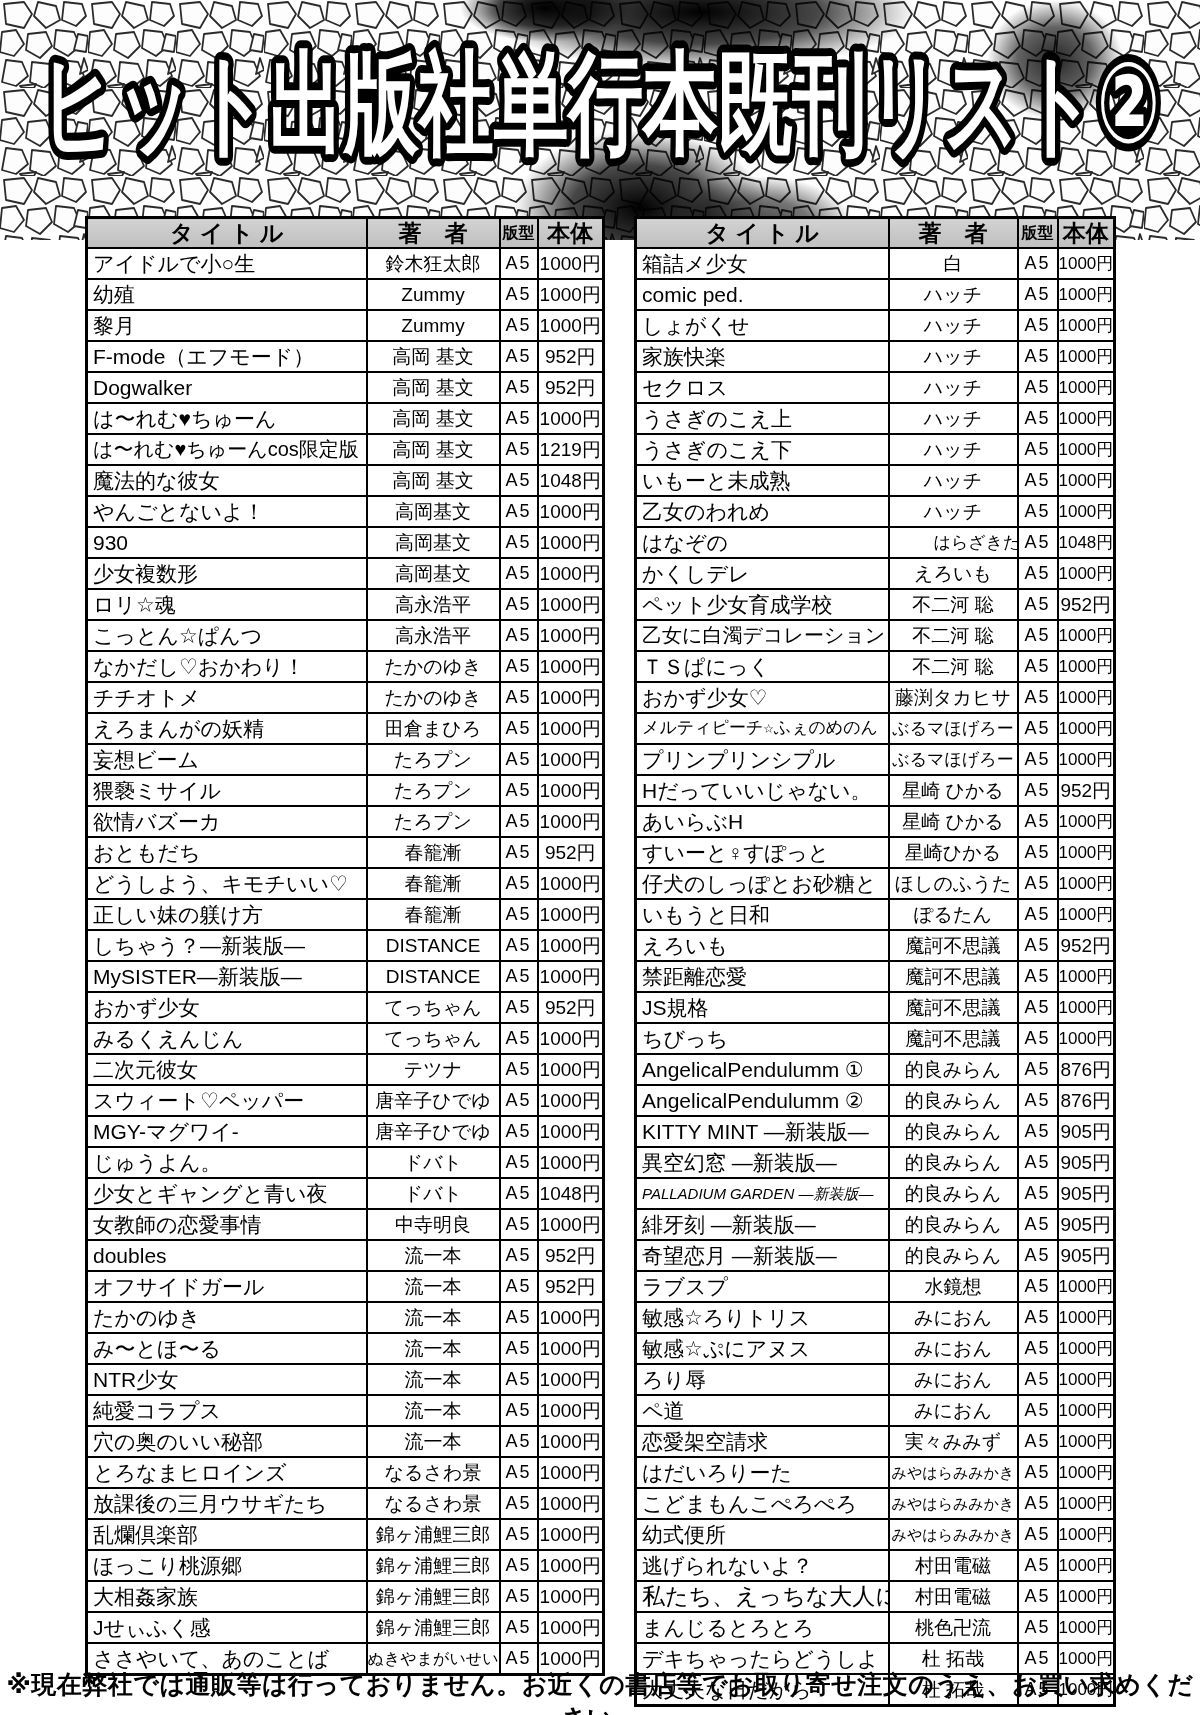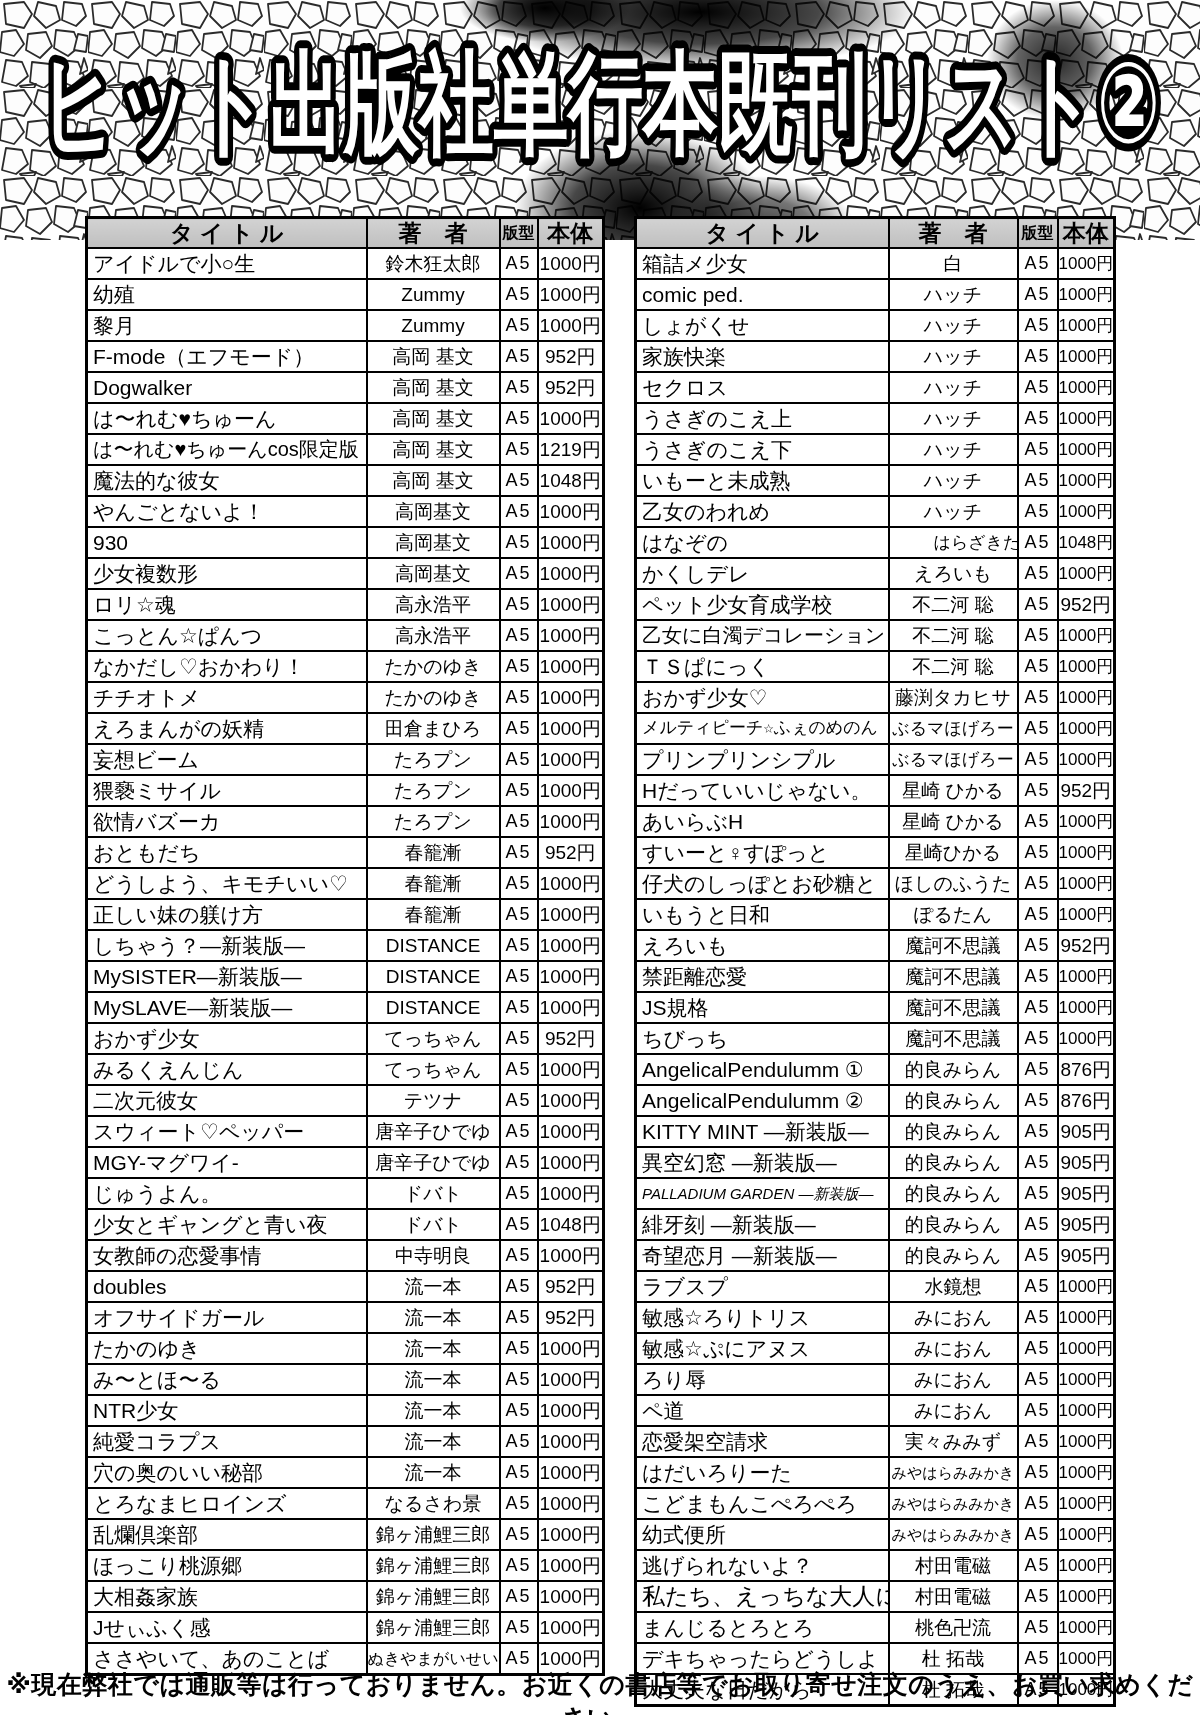--- a/index.html
+++ b/index.html
@@ -229,26 +229,20 @@
         <td class="format">A5</td>
         <td class="price">1000円</td>
       </tr>
       <tr>
         <td class="title">MySISTER―新装版―</td>
         <td class="author">DISTANCE</td>
         <td class="format">A5</td>
         <td class="price">1000円</td>
       </tr>
       <tr>
-        <td class="title">MySLAVE―新装版―</td>
-        <td class="author">DISTANCE</td>
-        <td class="format">A5</td>
-        <td class="price">1000円</td>
-      </tr>
-      <tr>
         <td class="title">おかず少女</td>
         <td class="author">てっちゃん</td>
         <td class="format">A5</td>
         <td class="price">952円</td>
       </tr>
       <tr>
         <td class="title">みるくえんじん</td>
         <td class="author">てっちゃん</td>
         <td class="format">A5</td>
         <td class="price">1000円</td>
@@ -326,20 +320,26 @@
         <td class="price">1000円</td>
       </tr>
       <tr>
         <td class="title">穴の奥のいい秘部</td>
         <td class="author">流一本</td>
         <td class="format">A5</td>
         <td class="price">1000円</td>
       </tr>
       <tr>
         <td class="title">とろなまヒロインズ</td>
+        <td class="author">なるさわ景</td>
+        <td class="format">A5</td>
+        <td class="price">1000円</td>
+      </tr>
+      <tr>
+        <td class="title">放課後の三月ウサギたち</td>
         <td class="author">なるさわ景</td>
         <td class="format">A5</td>
         <td class="price">1000円</td>
       </tr>
       <tr>
         <td class="title">乱爛倶楽部</td>
         <td class="author">錦ヶ浦鯉三郎</td>
         <td class="format">A5</td>
         <td class="price">1000円</td>
       </tr>

